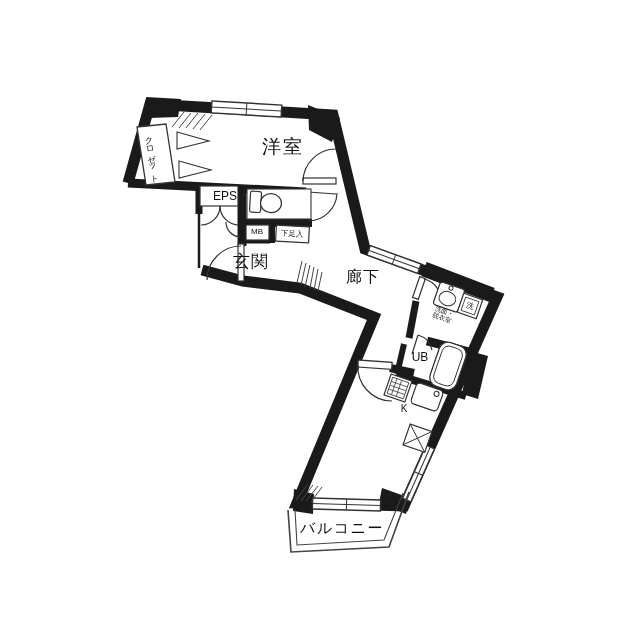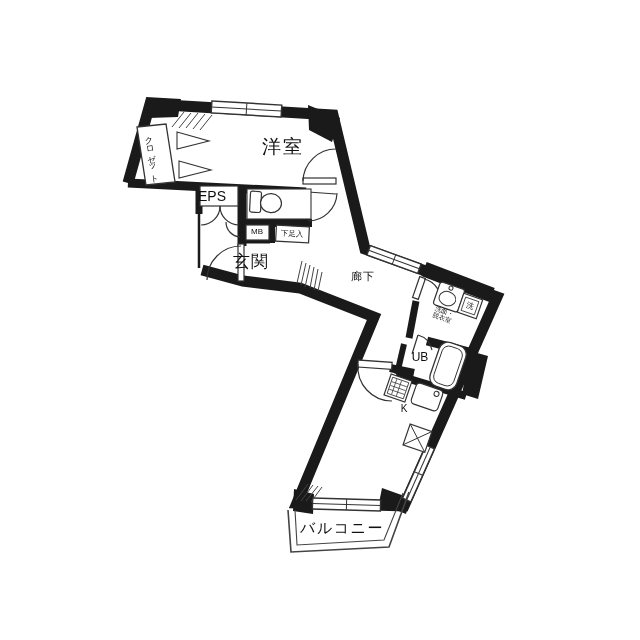--- a/index.html
+++ b/index.html
@@ -182,24 +182,24 @@
       <line x1="296" y1="500" x2="308" y2="484"></line>
       <line x1="301" y1="501" x2="313" y2="485"></line>
       <line x1="306" y1="501" x2="318" y2="486"></line>
       <line x1="311" y1="502" x2="322" y2="487"></line>
     </g>
   </g>
 </svg>
 
   <div class="lbl" style="left:243px;top:147px;font-size:19px;letter-spacing:2px;margin-left:40px;">洋室</div>
   <div class="lbl v" style="left:151px;top:154px;font-size:8.5px;transform:translate(-50%,-50%) rotate(-8deg);">クロゼット</div>
-  <div class="lbl" style="left:212px;top:196px;font-size:14px;">EPS</div>
+  <div class="lbl" style="left:225px;top:196px;font-size:12px;">EPS</div>
   <div class="lbl" style="left:257px;top:232px;font-size:8px;text-align:right;">MB</div>
   <div class="lbl" style="left:292px;top:234px;font-size:7.5px;transform:translate(-50%,-50%) rotate(3deg);">下足入</div>
   <div class="lbl" style="left:251px;top:262px;font-size:17px;letter-spacing:1px;">玄関</div>
-  <div class="lbl" style="left:363px;top:277px;font-size:11px;letter-spacing:1px;">廊下</div>
+  <div class="lbl" style="left:363px;top:277px;font-size:16px;letter-spacing:1px;">廊下</div>
   <div class="lbl pre" style="left:443px;top:315px;font-size:6.5px;transform:translate(-50%,-50%) rotate(20deg);">洗面・
 脱衣室</div>
   <div class="lbl" style="left:420px;top:357px;font-size:12px;">UB</div>
   <div class="lbl" style="left:470px;top:306px;font-size:7.5px;transform:translate(-50%,-50%) rotate(20deg);">洗</div>
   <div class="lbl" style="left:404px;top:409px;font-size:10px;">K</div>
   <div class="lbl" style="left:342px;top:528px;font-size:15px;letter-spacing:1.5px;">バルコニー</div>
 </div>
 
 </body></html>

